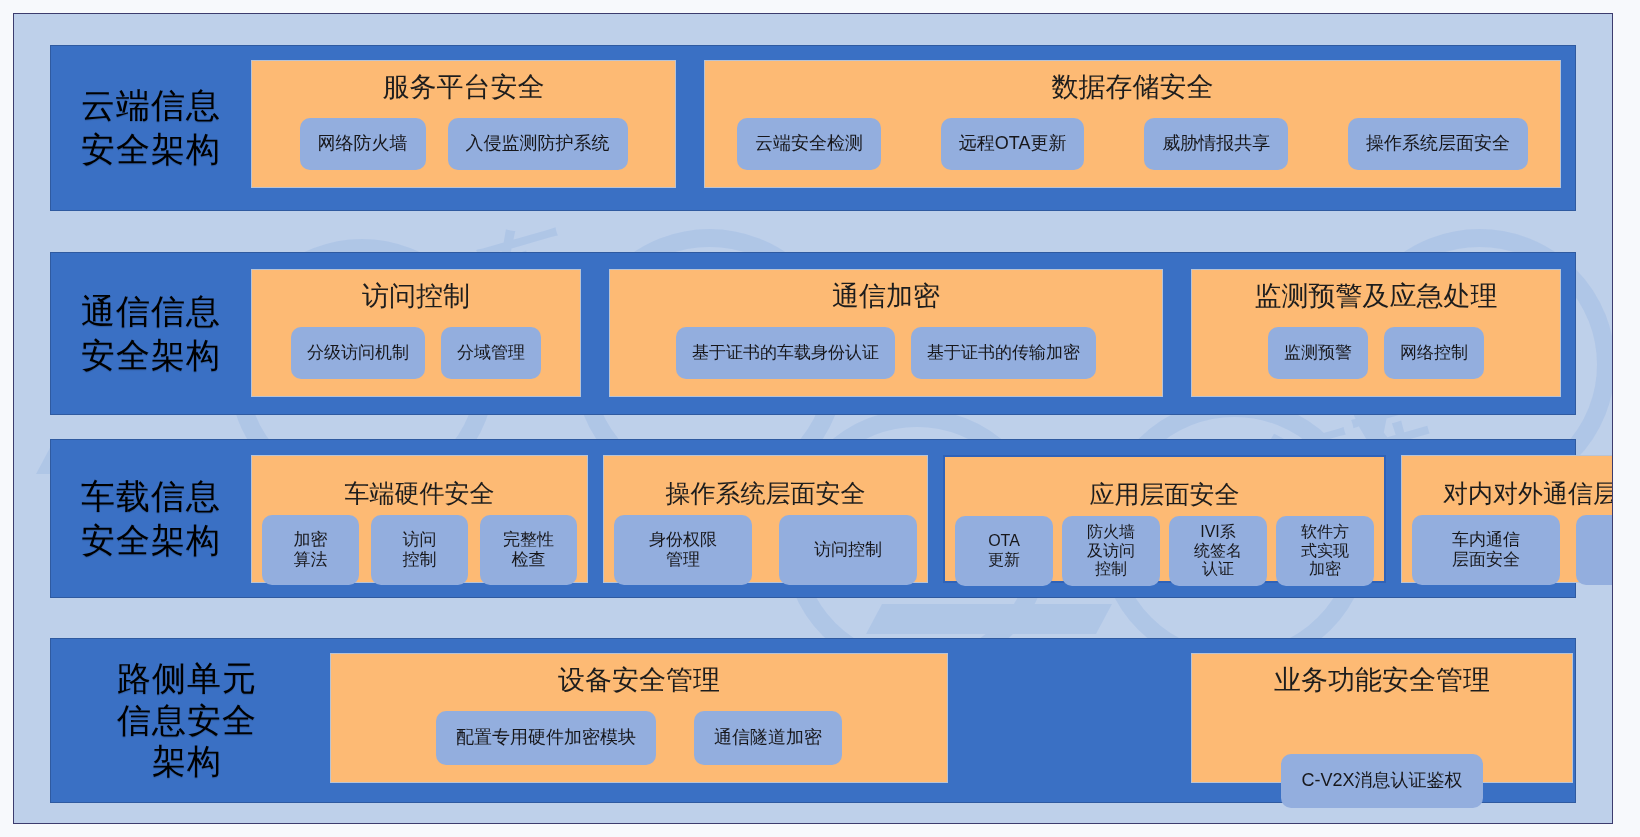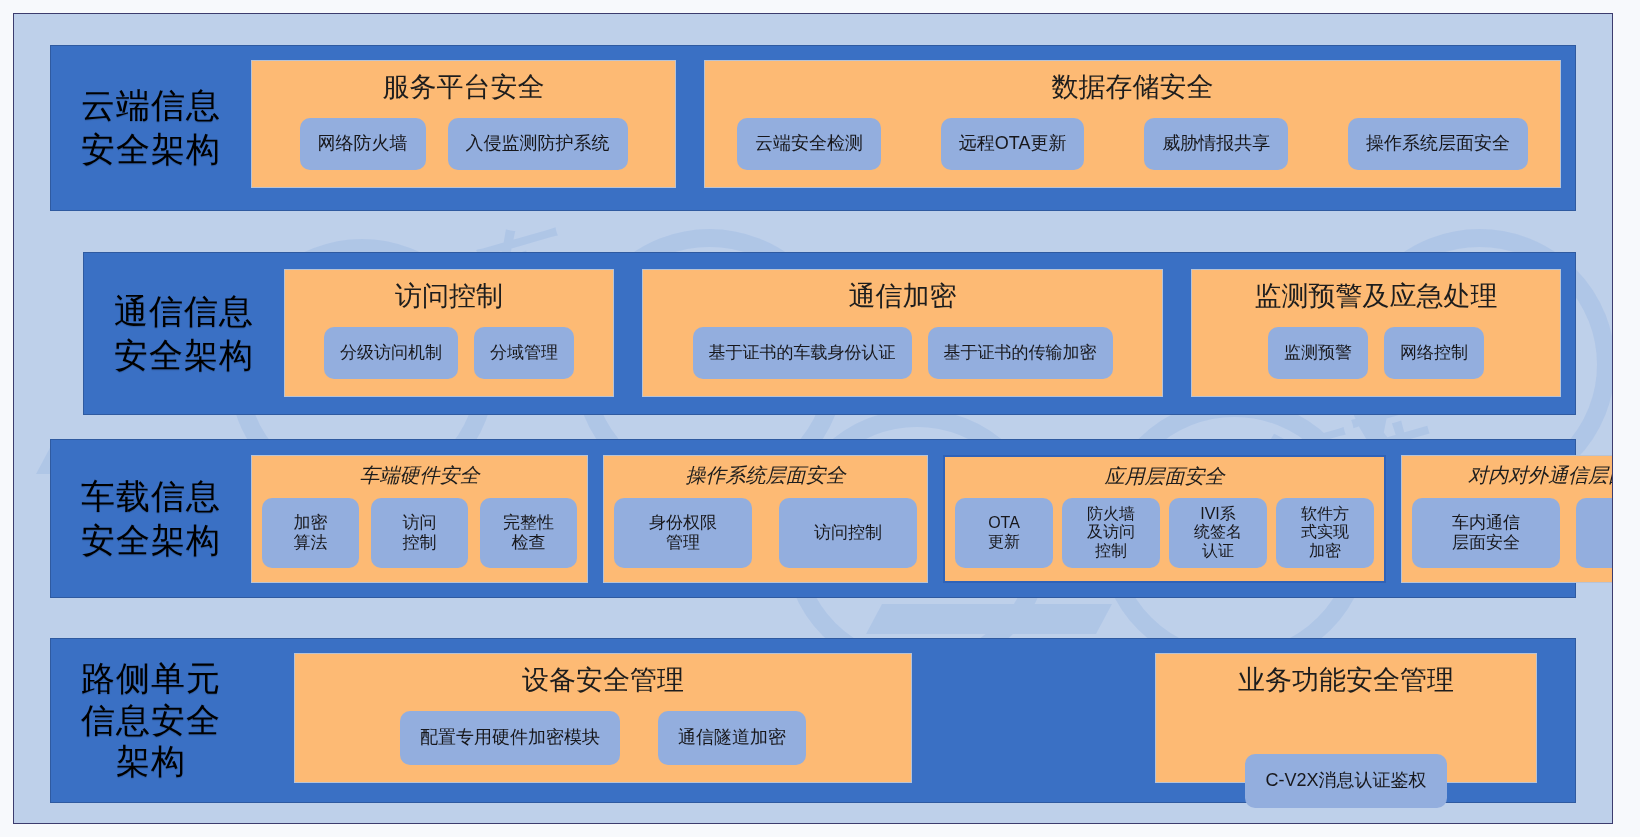--- a/index.html
+++ b/index.html
@@ -101,54 +101,54 @@
   #row1{top:31px;height:166px;}
   #row1 .cards{gap:28px;padding-top:14px;padding-bottom:14px;}
   #row1 .card{height:128px;}
   #row1 .card.c-platform{flex:0 0 425px;}
   #row1 .card.c-storage{flex:1 1 auto;}
   #row1 .pill{font-size:18px;height:52px;max-height:52px;align-self:center;flex:0 0 auto;padding:0 18px;}
   #row1 .c-platform .pills{gap:22px;justify-content:center;}
   #row1 .c-storage .pills{gap:20px;justify-content:space-around;}
 
   
-  #row2{top:238px;height:163px;margin-left:33px;}
+  #row2{top:238px;height:163px;}
   #row2 .cards{gap:28px;padding-top:16px;padding-bottom:16px;}
   #row2 .card{height:128px;}
   #row2 .card.c-access{flex:0 0 330px;}
   #row2 .card.c-crypto{flex:1 1 auto;}
   #row2 .card.c-monitor{flex:0 0 370px;}
   #row2 .pill{font-size:17px;height:68px;max-height:52px;align-self:center;flex:0 0 auto;padding:0 16px;}
 
   
   #row3{top:425px;height:159px;}
   #row3 .cards{gap:15px;padding-top:12px;padding-bottom:12px;align-items:center;}
   #row3 .card{height:128px;padding:4px 10px 10px 10px;}
   #row3 .card.c-hw{flex:0 0 290px;}
   #row3 .card.c-os{flex:0 0 300px;}
   #row3 .card.c-app{flex:0 0 390px;}
   #row3 .card.c-comm{flex:1 1 auto;}
-  #row3 .card-title{font-size:20px;margin:4px 0 8px 0;font-style:italic;}
+  #row3 .card-title{font-size:25px;margin:20px 0 8px 0;}
   #row3 .pill{font-size:17px;height:62px;max-height:62px;align-self:center;}
   #row3 .c-hw .pills{gap:12px;}
   #row3 .c-hw .pill{flex:0 0 77px;}
   #row3 .c-os .pills{gap:27px;}
   #row3 .c-os .pill{flex:0 0 118px;}
   #row3 .c-app .pills{gap:9px;}
   #row3 .c-app .pill{flex:0 0 78px;font-size:16px;}
   #row3 .c-comm .pills{gap:16px;}
   #row3 .c-comm .pill{flex:0 0 128px;}
 
   
   #row4{top:624px;height:165px;}
   #row4 .cards{gap:200px;padding-top:14px;padding-bottom:14px;}
   #row4 .card{height:130px;margin-left:43px;}
   #row4 .card.c-device{flex:0 0 618px;}
   #row4 .card.c-biz{flex:0 0 382px;gap:48px;}
-  #row4 .row-label{line-height:1.22;}
+  #row4 .row-label{line-height:1.22;margin-left:36px;}
   #row4 .pill{font-size:18px;height:54px;max-height:54px;align-self:center;flex:0 0 auto;padding:0 20px;}
   #row4 .c-device .pills{gap:38px;justify-content:center;}
   #row4 .c-biz .pills{justify-content:center;}
 </style>
 </head>
 <body>
 
 <div class="page">
 
   <div class="wm">

